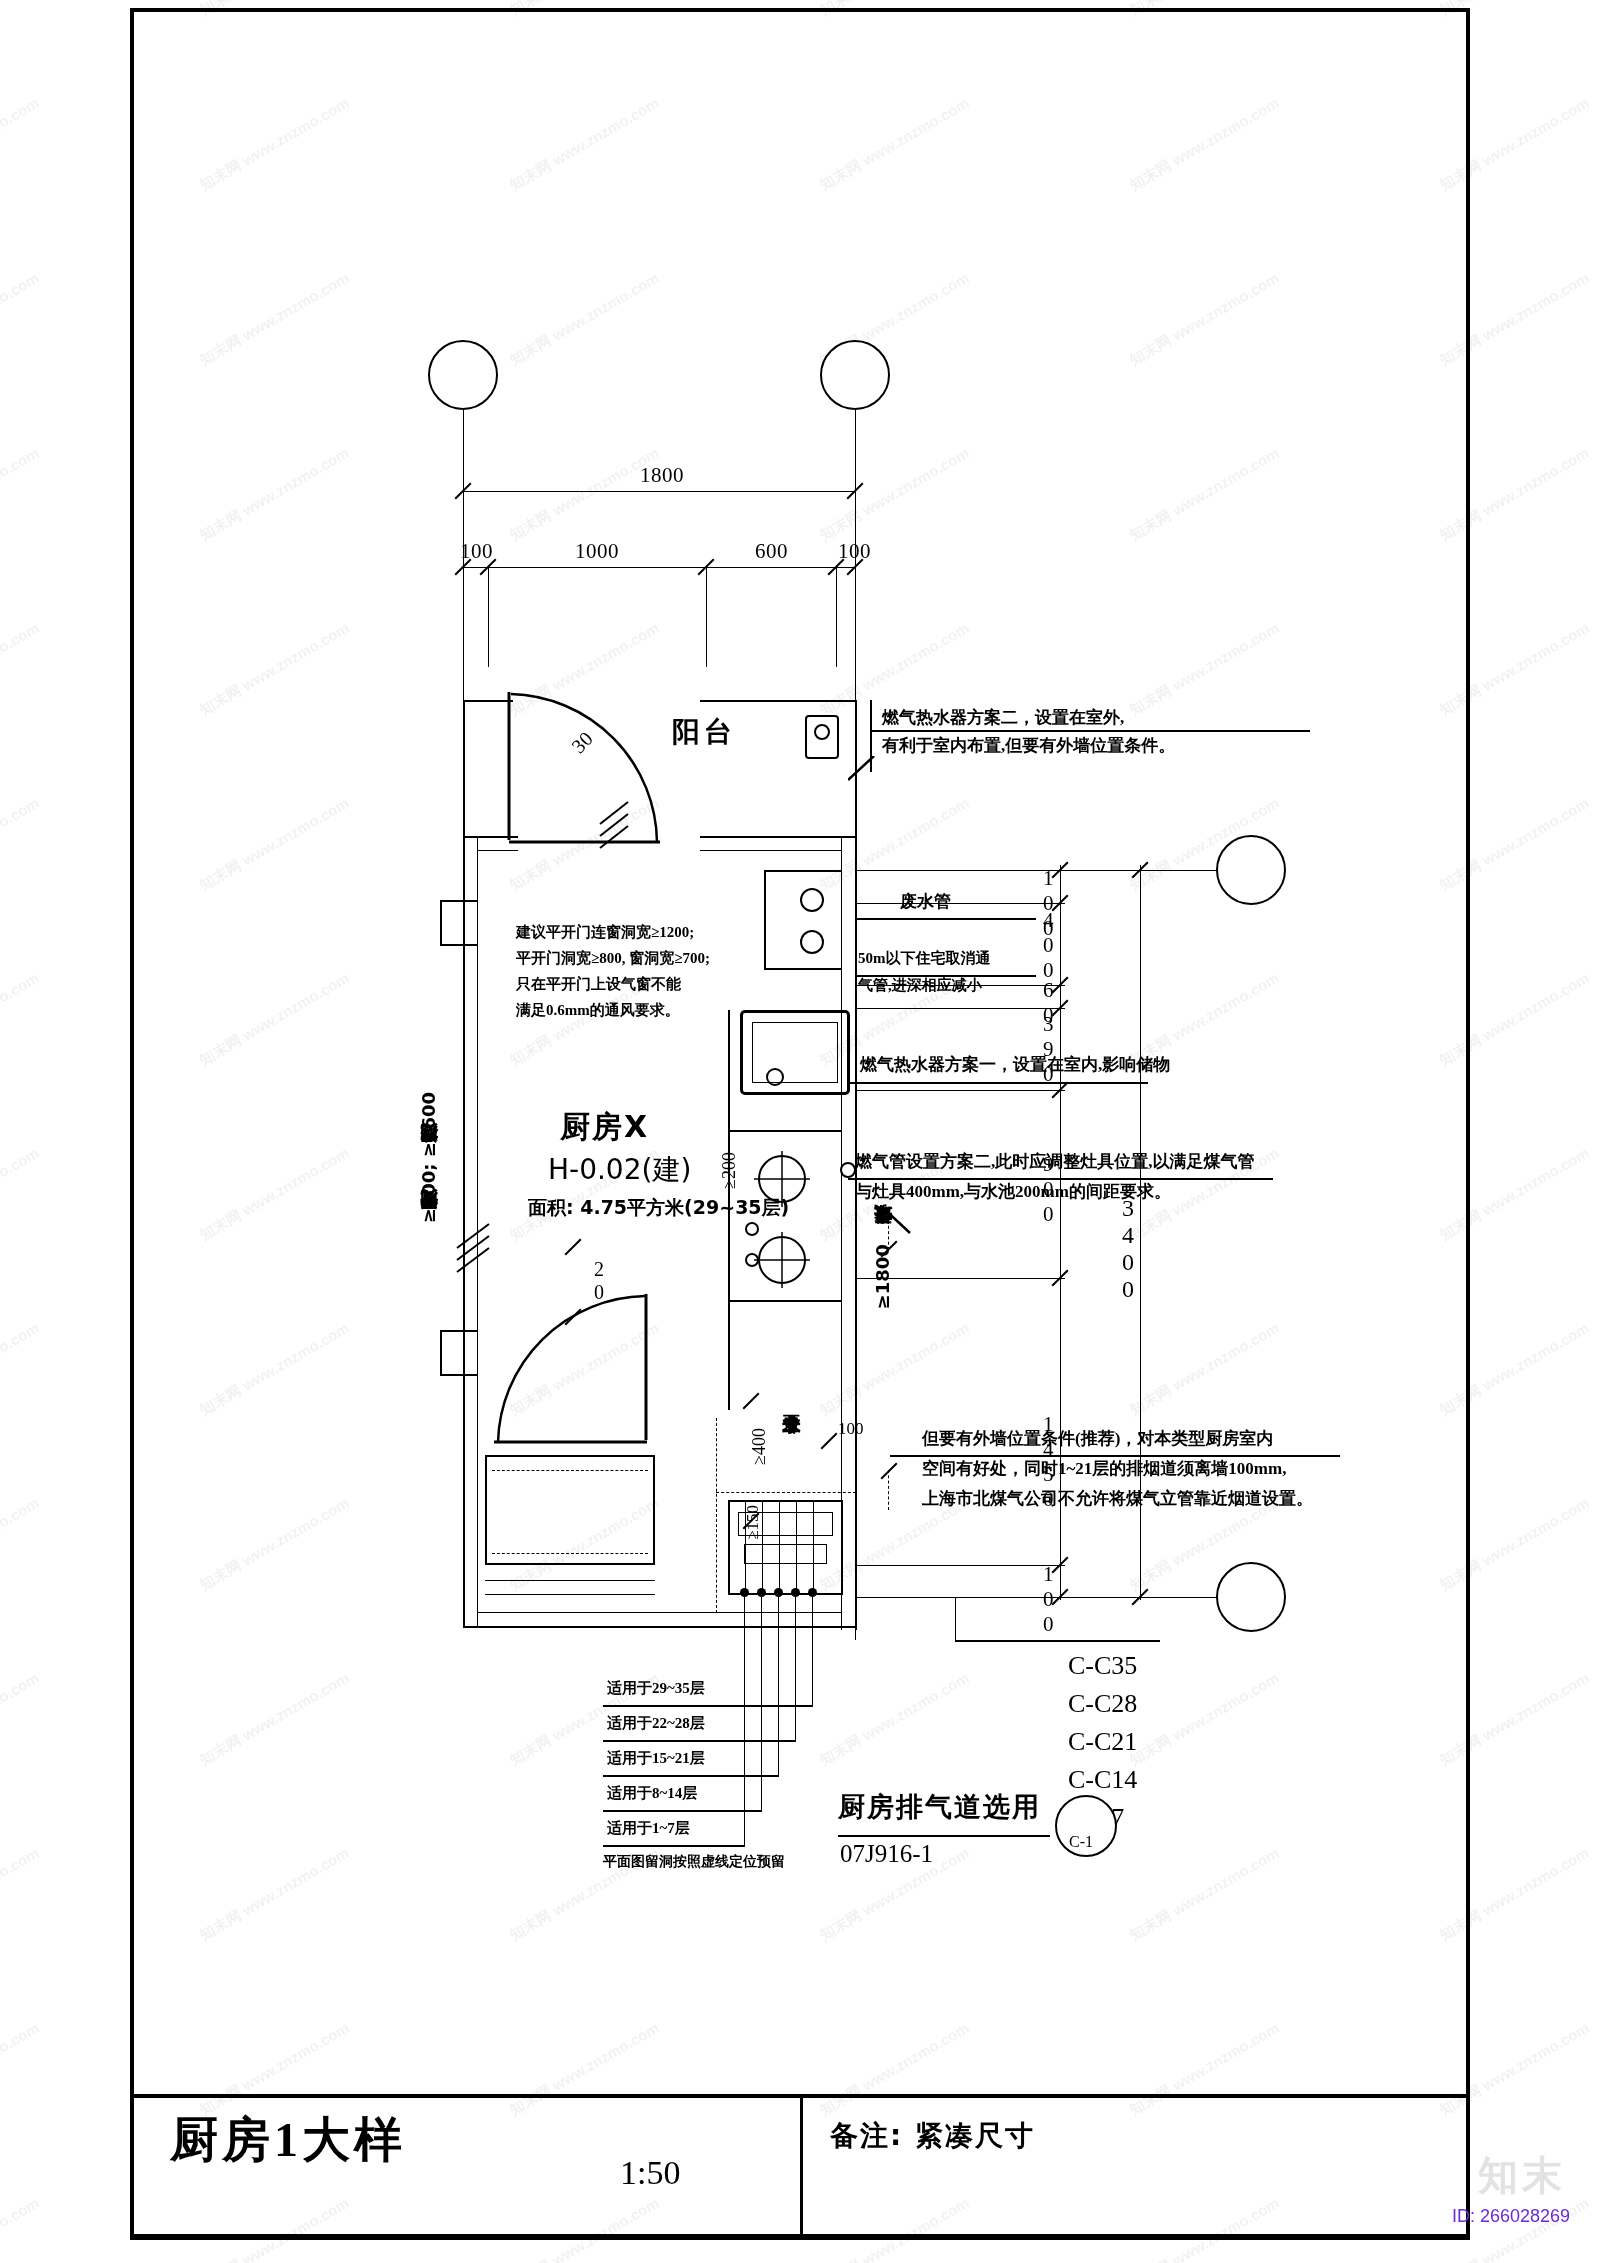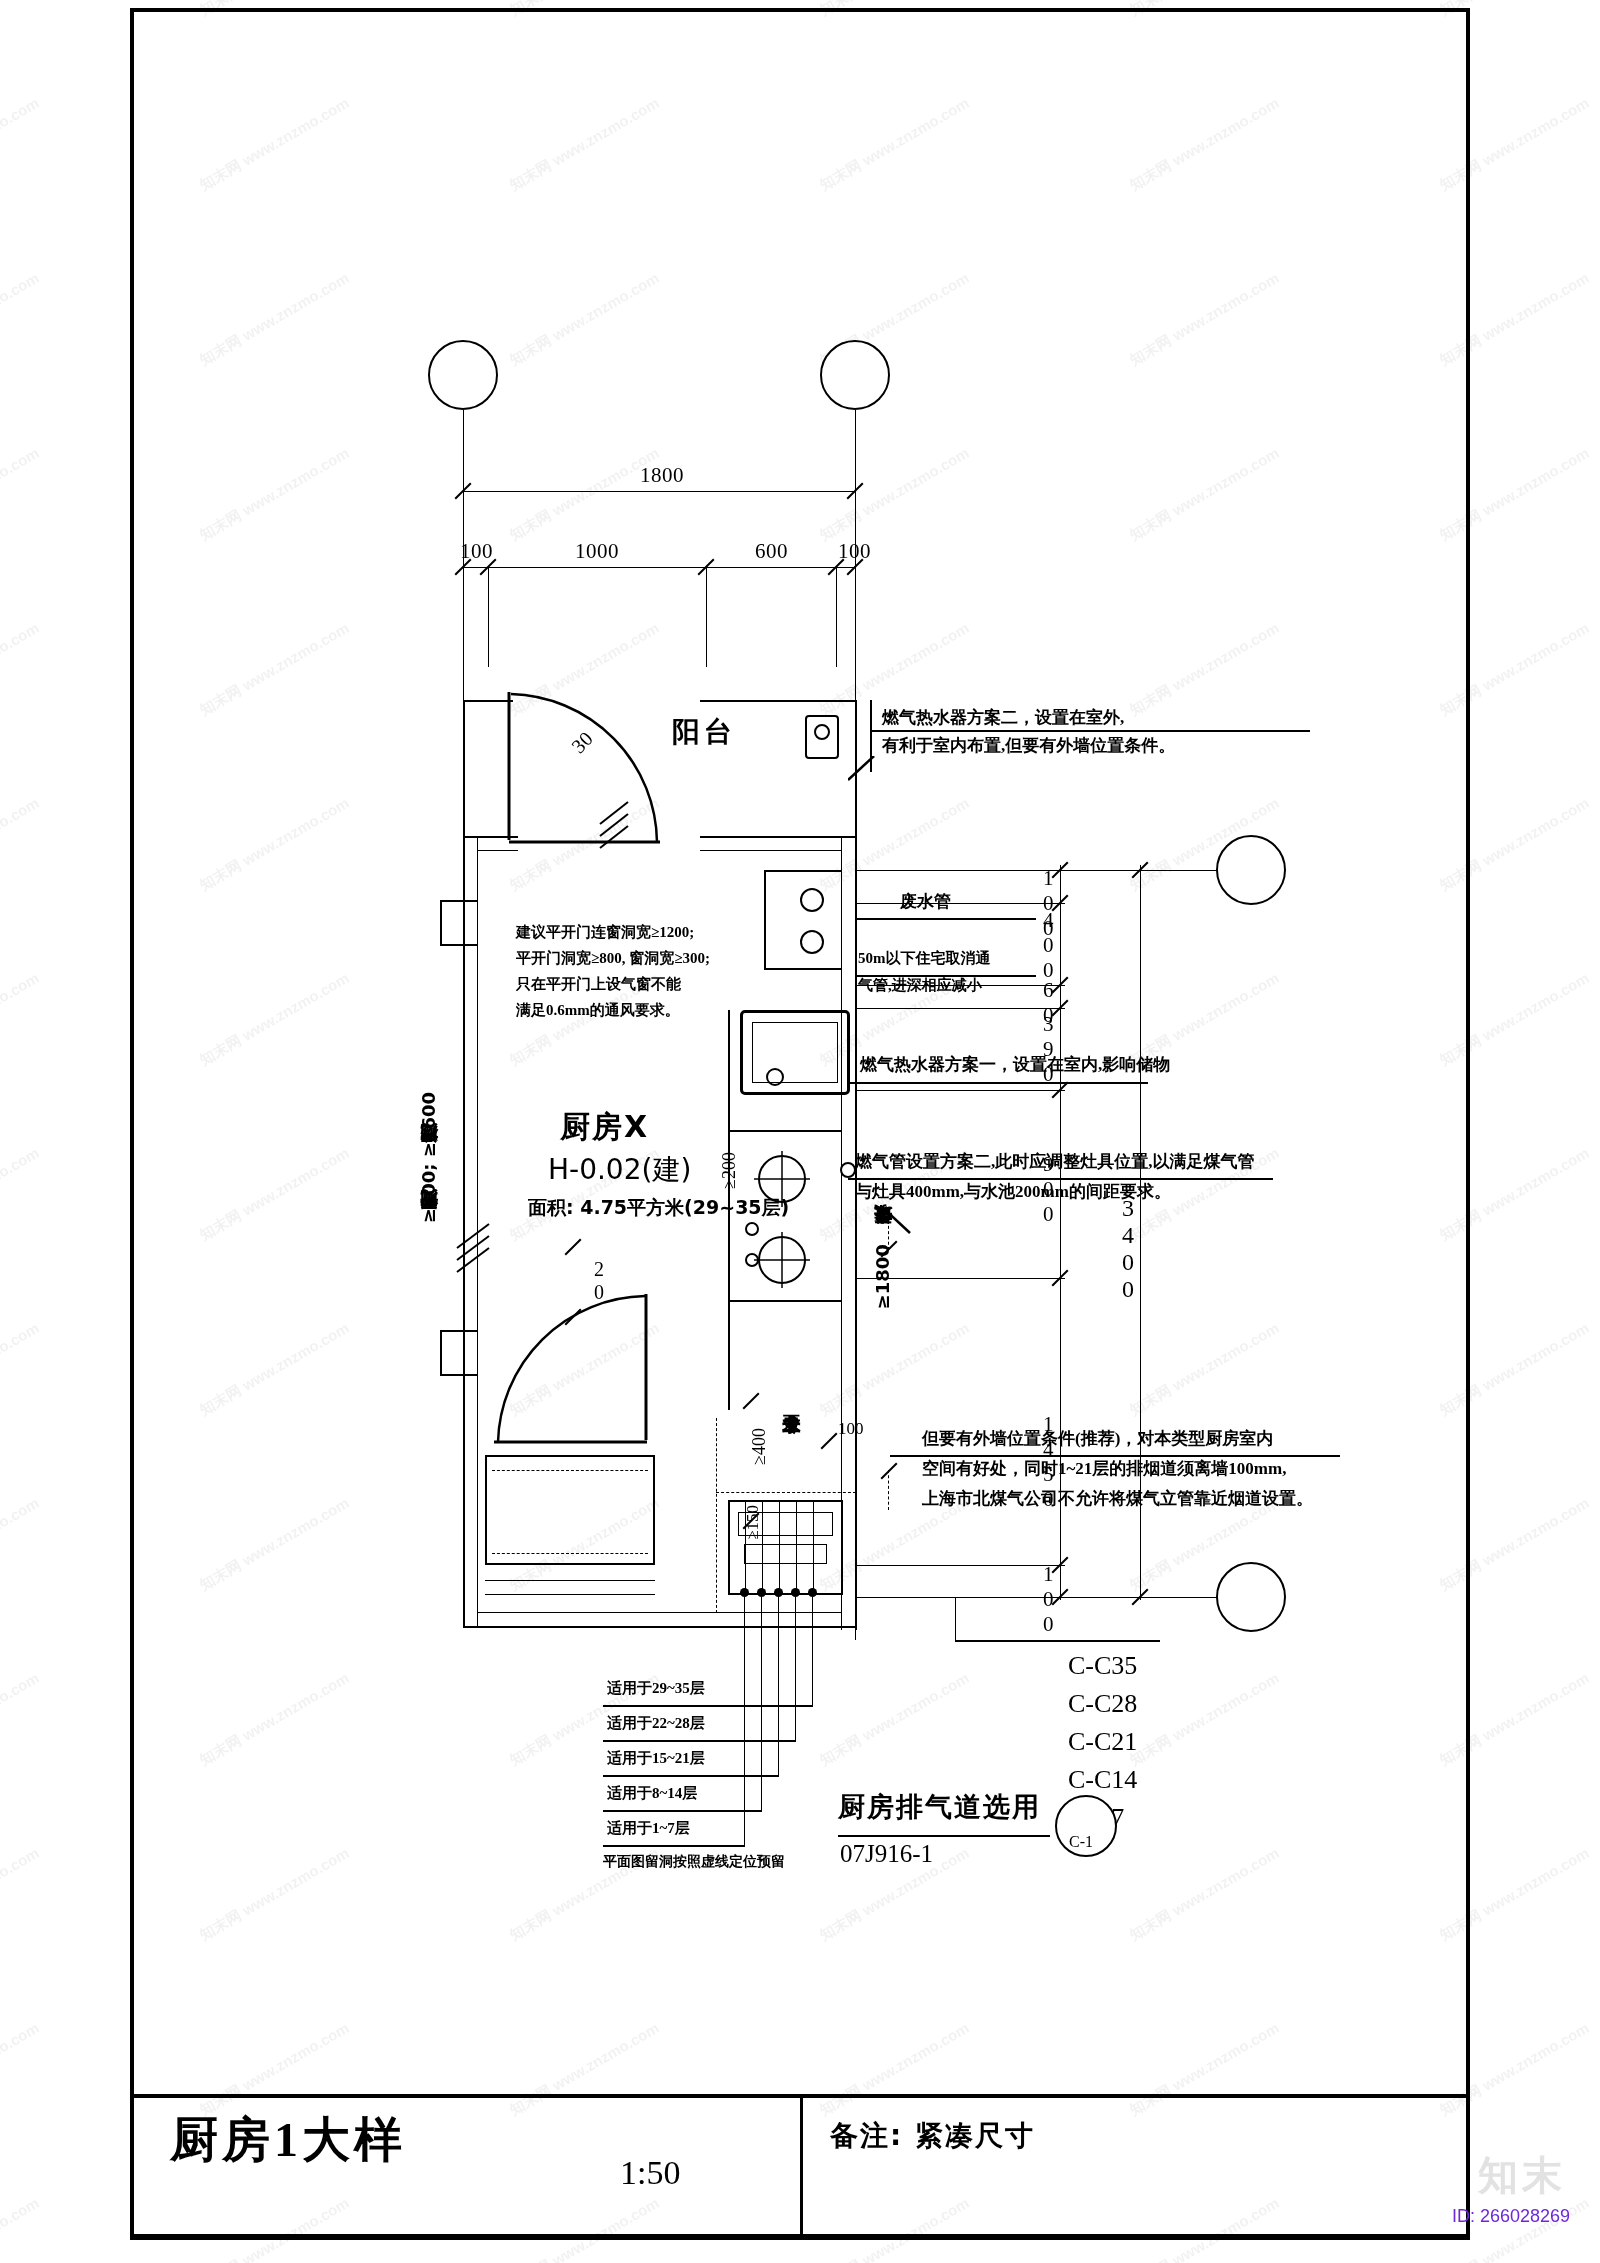--- a/index.html
+++ b/index.html
@@ -364,21 +364,21 @@
   <svg class="abs" style="left:880px;top:1205px;width:34px;height:30px;">
     <line x1="0" y1="0" x2="30" y2="28" stroke="#000" stroke-width="2.5"></line>
   </svg>
 
   <div class="abs hl2" style="left:890px;top:1455px;width:450px;"></div>
   <div class="abs t note" style="left:922px;top:1427px;">但要有外墙位置条件(推荐)，对本类型厨房室内</div>
   <div class="abs t note" style="left:922px;top:1457px;">空间有好处，同时1~21层的排烟道须离墙100mm,</div>
   <div class="abs t note" style="left:922px;top:1487px;">上海市北煤气公司不允许将煤气立管靠近烟道设置。</div>
 
   <div class="abs t note-s" style="left:516px;top:922px;">建议平开门连窗洞宽≥1200;</div>
-  <div class="abs t note-s" style="left:516px;top:948px;">平开门洞宽≥800, 窗洞宽≥300;</div>
+  <div class="abs t note-s" style="left:516px;top:948px;">平开门洞宽≥800, 窗洞宽≥700;</div>
   <div class="abs t note-s" style="left:516px;top:974px;">只在平开门上设气窗不能</div>
   <div class="abs t note-s" style="left:516px;top:1000px;">满足0.6mm的通风要求。</div>
 
   <div class="abs vl" style="left:744px;top:1597px;height:250px;"></div>
   <div class="abs vl" style="left:761px;top:1597px;height:215px;"></div>
   <div class="abs vl" style="left:778px;top:1597px;height:180px;"></div>
   <div class="abs vl" style="left:795px;top:1597px;height:145px;"></div>
   <div class="abs vl" style="left:812px;top:1597px;height:110px;"></div>
 
   <div class="abs hl2" style="left:603px;top:1705px;width:210px;"></div>

